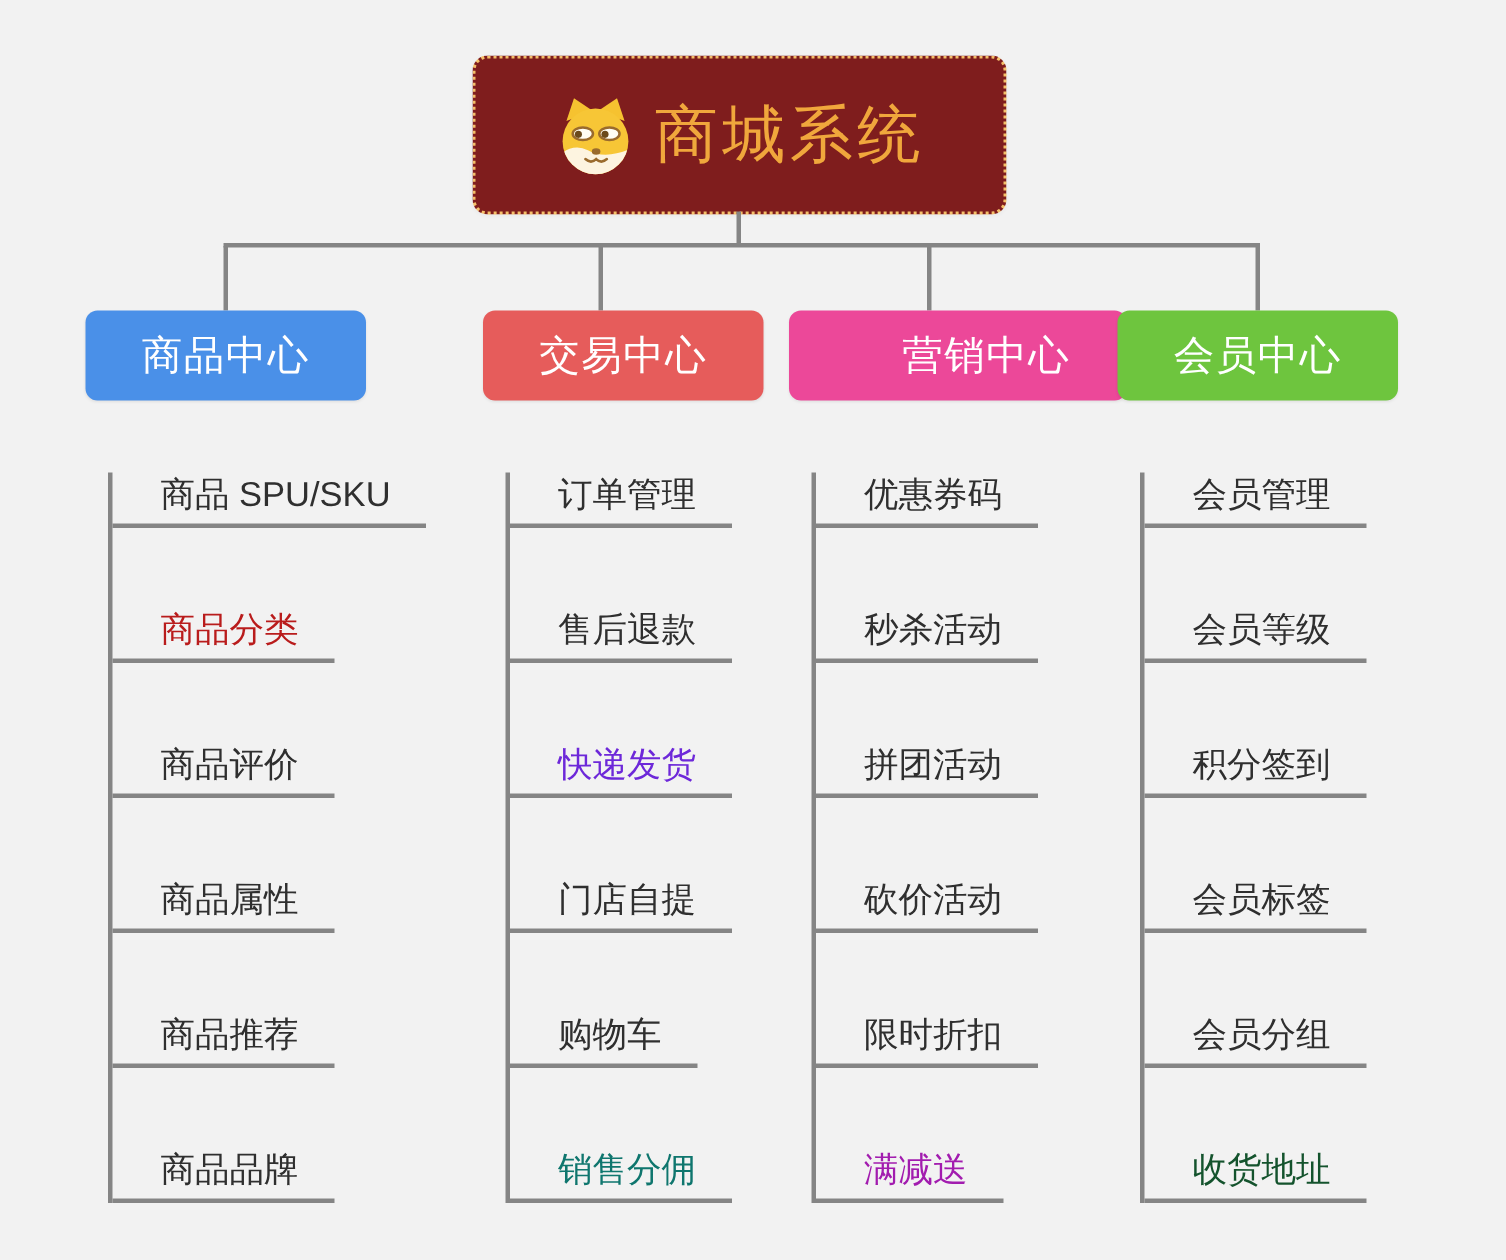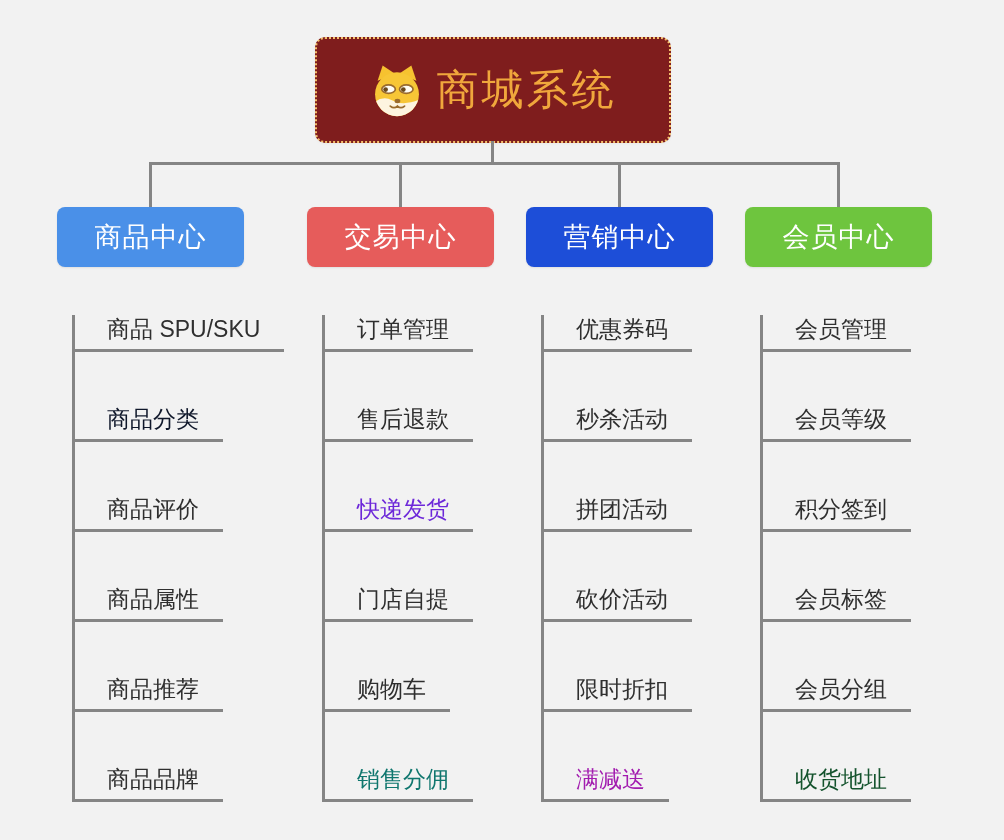--- a/index.html
+++ b/index.html
@@ -45,21 +45,21 @@
   .bus        { left: 149px; top: 162px; width: 691px; height: 3px; }
   .drop       { top: 164px; width: 3px; height: 43px; }
   .drop-0 { left: 149px; }
   .drop-1 { left: 399px; }
   .drop-2 { left: 618px; }
   .drop-3 { left: 837px; }
 
   
   .column { position: absolute; top: 207px; width: 260px; }
   .col-0 { left: 57px; }
-  .col-1 { left: 307px; }
+  .col-1 { left: 322px; }
   .col-2 { left: 526px; }
   .col-3 { left: 745px; }
 
   .branch-box {
     width: 187px; height: 60px;
     border-radius: 8px;
     display: flex; align-items: center; justify-content: center;
     color: #ffffff;
     font-size: 27px;
     letter-spacing: 1px;
@@ -120,21 +120,21 @@
   <div class="line drop drop-1" style="background: rgb(133, 133, 133);"></div>
   <div class="line drop drop-2" style="background: rgb(133, 133, 133);"></div>
   <div class="line drop drop-3" style="background: rgb(133, 133, 133);"></div>
 
   <div class="column col-0">
     <div class="branch-box" style="background: rgb(74, 144, 232);">
       <span>商品中心</span>
     </div>
     <div class="children" style="border-color: rgb(133, 133, 133);">
       <div class="child" style="color: rgb(47, 47, 47); border-color: rgb(133, 133, 133);">商品 SPU/SKU</div>
-      <div class="child" style="color: #0f172a; border-color: rgb(133, 133, 133);">商品分类</div>
+      <div class="child" style="color: #b91c1c; border-color: rgb(133, 133, 133);">商品分类</div>
       <div class="child" style="color: rgb(47, 47, 47); border-color: rgb(133, 133, 133);">商品评价</div>
       <div class="child" style="color: rgb(47, 47, 47); border-color: rgb(133, 133, 133);">商品属性</div>
       <div class="child" style="color: rgb(47, 47, 47); border-color: rgb(133, 133, 133);">商品推荐</div>
       <div class="child" style="color: rgb(47, 47, 47); border-color: rgb(133, 133, 133);">商品品牌</div>
     </div>
   </div>
 
   <div class="column col-1">
     <div class="branch-box" style="background: rgb(230, 92, 91);">
       <span>交易中心</span>
@@ -143,21 +143,21 @@
       <div class="child" style="color: rgb(47, 47, 47); border-color: rgb(133, 133, 133);">订单管理</div>
       <div class="child" style="color: rgb(47, 47, 47); border-color: rgb(133, 133, 133);">售后退款</div>
       <div class="child" style="color: #6d28d9; border-color: rgb(133, 133, 133);">快递发货</div>
       <div class="child" style="color: rgb(47, 47, 47); border-color: rgb(133, 133, 133);">门店自提</div>
       <div class="child" style="color: rgb(47, 47, 47); border-color: rgb(133, 133, 133);">购物车</div>
       <div class="child" style="color: #0f766e; border-color: rgb(133, 133, 133);">销售分佣</div>
     </div>
   </div>
 
   <div class="column col-2">
-    <div class="branch-box" style="background: #1d4ed8;">
+    <div class="branch-box" style="background: #ec4899; padding-left: 38px;">
       <span>营销中心</span>
     </div>
     <div class="children" style="border-color: rgb(133, 133, 133); text-align: right;">
       <div class="child" style="color: rgb(47, 47, 47); border-color: rgb(133, 133, 133);">优惠券码</div>
       <div class="child" style="color: rgb(47, 47, 47); border-color: rgb(133, 133, 133);">秒杀活动</div>
       <div class="child" style="color: rgb(47, 47, 47); border-color: rgb(133, 133, 133);">拼团活动</div>
       <div class="child" style="color: rgb(47, 47, 47); border-color: rgb(133, 133, 133);">砍价活动</div>
       <div class="child" style="color: rgb(47, 47, 47); border-color: rgb(133, 133, 133);">限时折扣</div>
       <div class="child" style="color: #a21caf; border-color: rgb(133, 133, 133);">满减送</div>
     </div>

